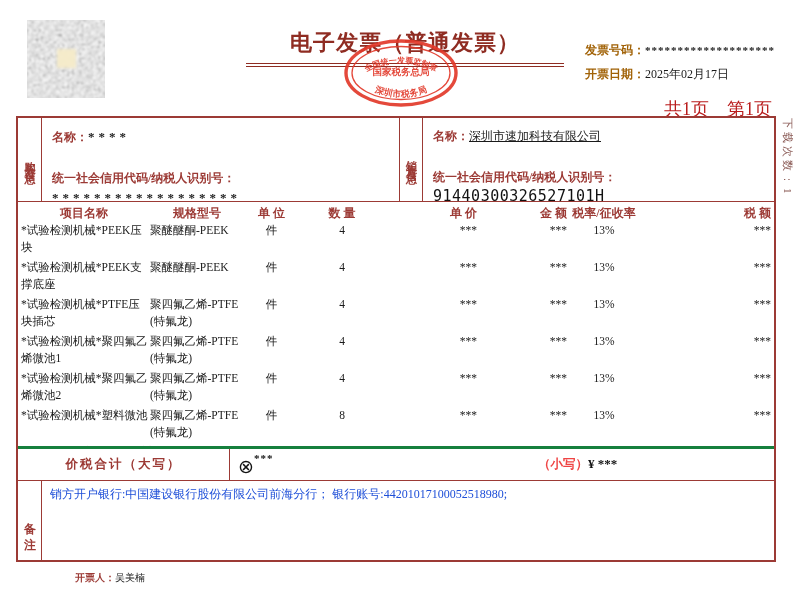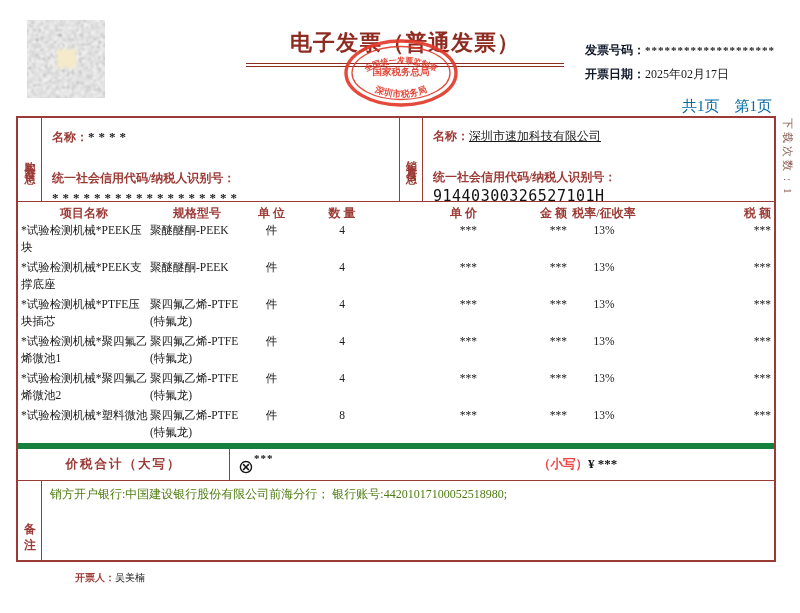--- a/index.html
+++ b/index.html
@@ -8,24 +8,24 @@
   .page { position:relative; width:800px; height:613px; background:#fff; }
 
   
   .qr { position:absolute; left:27px; top:20px; width:78px; height:78px; }
   .title-wrap { position:absolute; left:238px; top:28px; width:334px; text-align:center; z-index:1; }
   .title { font-size:22px; font-weight:bold; letter-spacing:1px; color:#8f2c22; }
   .title-underline { margin:5px auto 0; width:318px; height:4px;
                      border-top:1.6px solid #8f2c22; border-bottom:1.6px solid #8f2c22; }
   .stamp { position:absolute; left:334px; top:30px; z-index:2; opacity:.92; }
   .meta { position:absolute; left:585px; top:38px; font-size:12px; line-height:24px; }
-  .meta .lab { color:#0f172a; font-weight:bold;margin-top:16px; }
+  .meta .lab { color:#a16207; font-weight:bold;margin-top:16px; }
   .meta .val { color:#1a1a1a; }
   .ast { font-weight:bold; letter-spacing:1px; font-size:11px; }
-  .pages { position:absolute; right:28px; top:97px; font-size:15px; color:#0369a1; }
+  .pages { position:absolute; right:28px; top:97px; font-size:18px; color:#b91c1c; }
 
   
   .dl-note { position:absolute; left:795px; top:118px; width:112px; font-size:11px;
              color:#8a5a55; transform:rotate(90deg); transform-origin:0 0; letter-spacing:3px; }
 
   
   .inv { position:absolute; left:16px; top:116px; width:760px; height:446px;
          border:2px solid #9c3a35; display:flex; flex-direction:column; background:#fff; }
   .black { color:#1a1a1a;text-decoration:underline; }
 
@@ -37,21 +37,21 @@
   .vl { border-left:1px solid #9c3a35; }
   .party-content { padding:9px 8px 6px 10px; display:flex; flex-direction:column; }
   .buyer-content { width:357px; }
   .seller-content { flex:1; }
   .p-line { font-size:12px; line-height:19px; }
   .p-line + .p-line { margin-top:22px; }
   .p-line .lab { color:#9c3a35; font-weight:bold; }
   .stars18 { letter-spacing:4px; font-weight:bold; font-size:13px; color:#222; }
   .taxid { font-family:"DejaVu Sans Mono", monospace; font-size:15px; color:#111; letter-spacing:.5px; }
 
-  .items { flex:1; display:flex; flex-direction:column; border-bottom:6px solid #15803d;
+  .items { flex:1; display:flex; flex-direction:column; border-bottom:3px solid #15803d;
            padding-top:3px; overflow:hidden; }
   .igrid { display:grid; grid-template-columns:132px 94px 55px 90px 90px 90px 100px auto; }
   .ihead { color:#9c3a35; font-weight:bold; font-size:12px; line-height:17px; }
   .irow { color:#1a1a1a; font-size:11.5px; line-height:17px; margin-bottom:3px; }
   .c-name { padding-left:3px; word-break:break-all; }
   .c-spec { word-break:break-all; }
   .c-unit { text-align:center; }
   .c-qty  { text-align:center; padding-right:4px; }
   .c-price{ text-align:right; padding-right:2px; }
   .c-amt  { text-align:right; padding-right:2px; }
@@ -72,21 +72,21 @@
   .sup-stars { font-weight:bold; font-size:11px; vertical-align:8px; letter-spacing:1px; }
   .sum-small { position:absolute; left:308px; top:7px; }
   .sum-small .lab { color:#ef4444; font-weight:bold; }
   .sum-small .val { color:#111; font-weight:bold; font-size:13px; }
 
   .remarks-row { height:79px; display:flex; }
   .remarks-label { width:24px; border-right:1px solid #9c3a35; display:flex; align-items:center;
                    justify-content:center; color:#9c3a35; font-size:12px; font-weight:bold;
                    writing-mode:vertical-rl; text-orientation:upright; letter-spacing:16px;
                    padding-top:14px; }
-  .remarks-content { flex:1; padding:5px 8px; font-size:12px; color:#4d7c0f; line-height:1.45; }
+  .remarks-content { flex:1; padding:5px 8px; font-size:12px; color:#1d4ed8; line-height:1.45; }
 
   .footer { position:absolute; left:75px; top:571px; font-size:10px; }
   .footer .lab { color:#9c3a35; font-weight:bold; }
   .footer .val { color:#1a1a1a; }
 </style>
 </head>
 <body>
 
 <div class="page">
 

